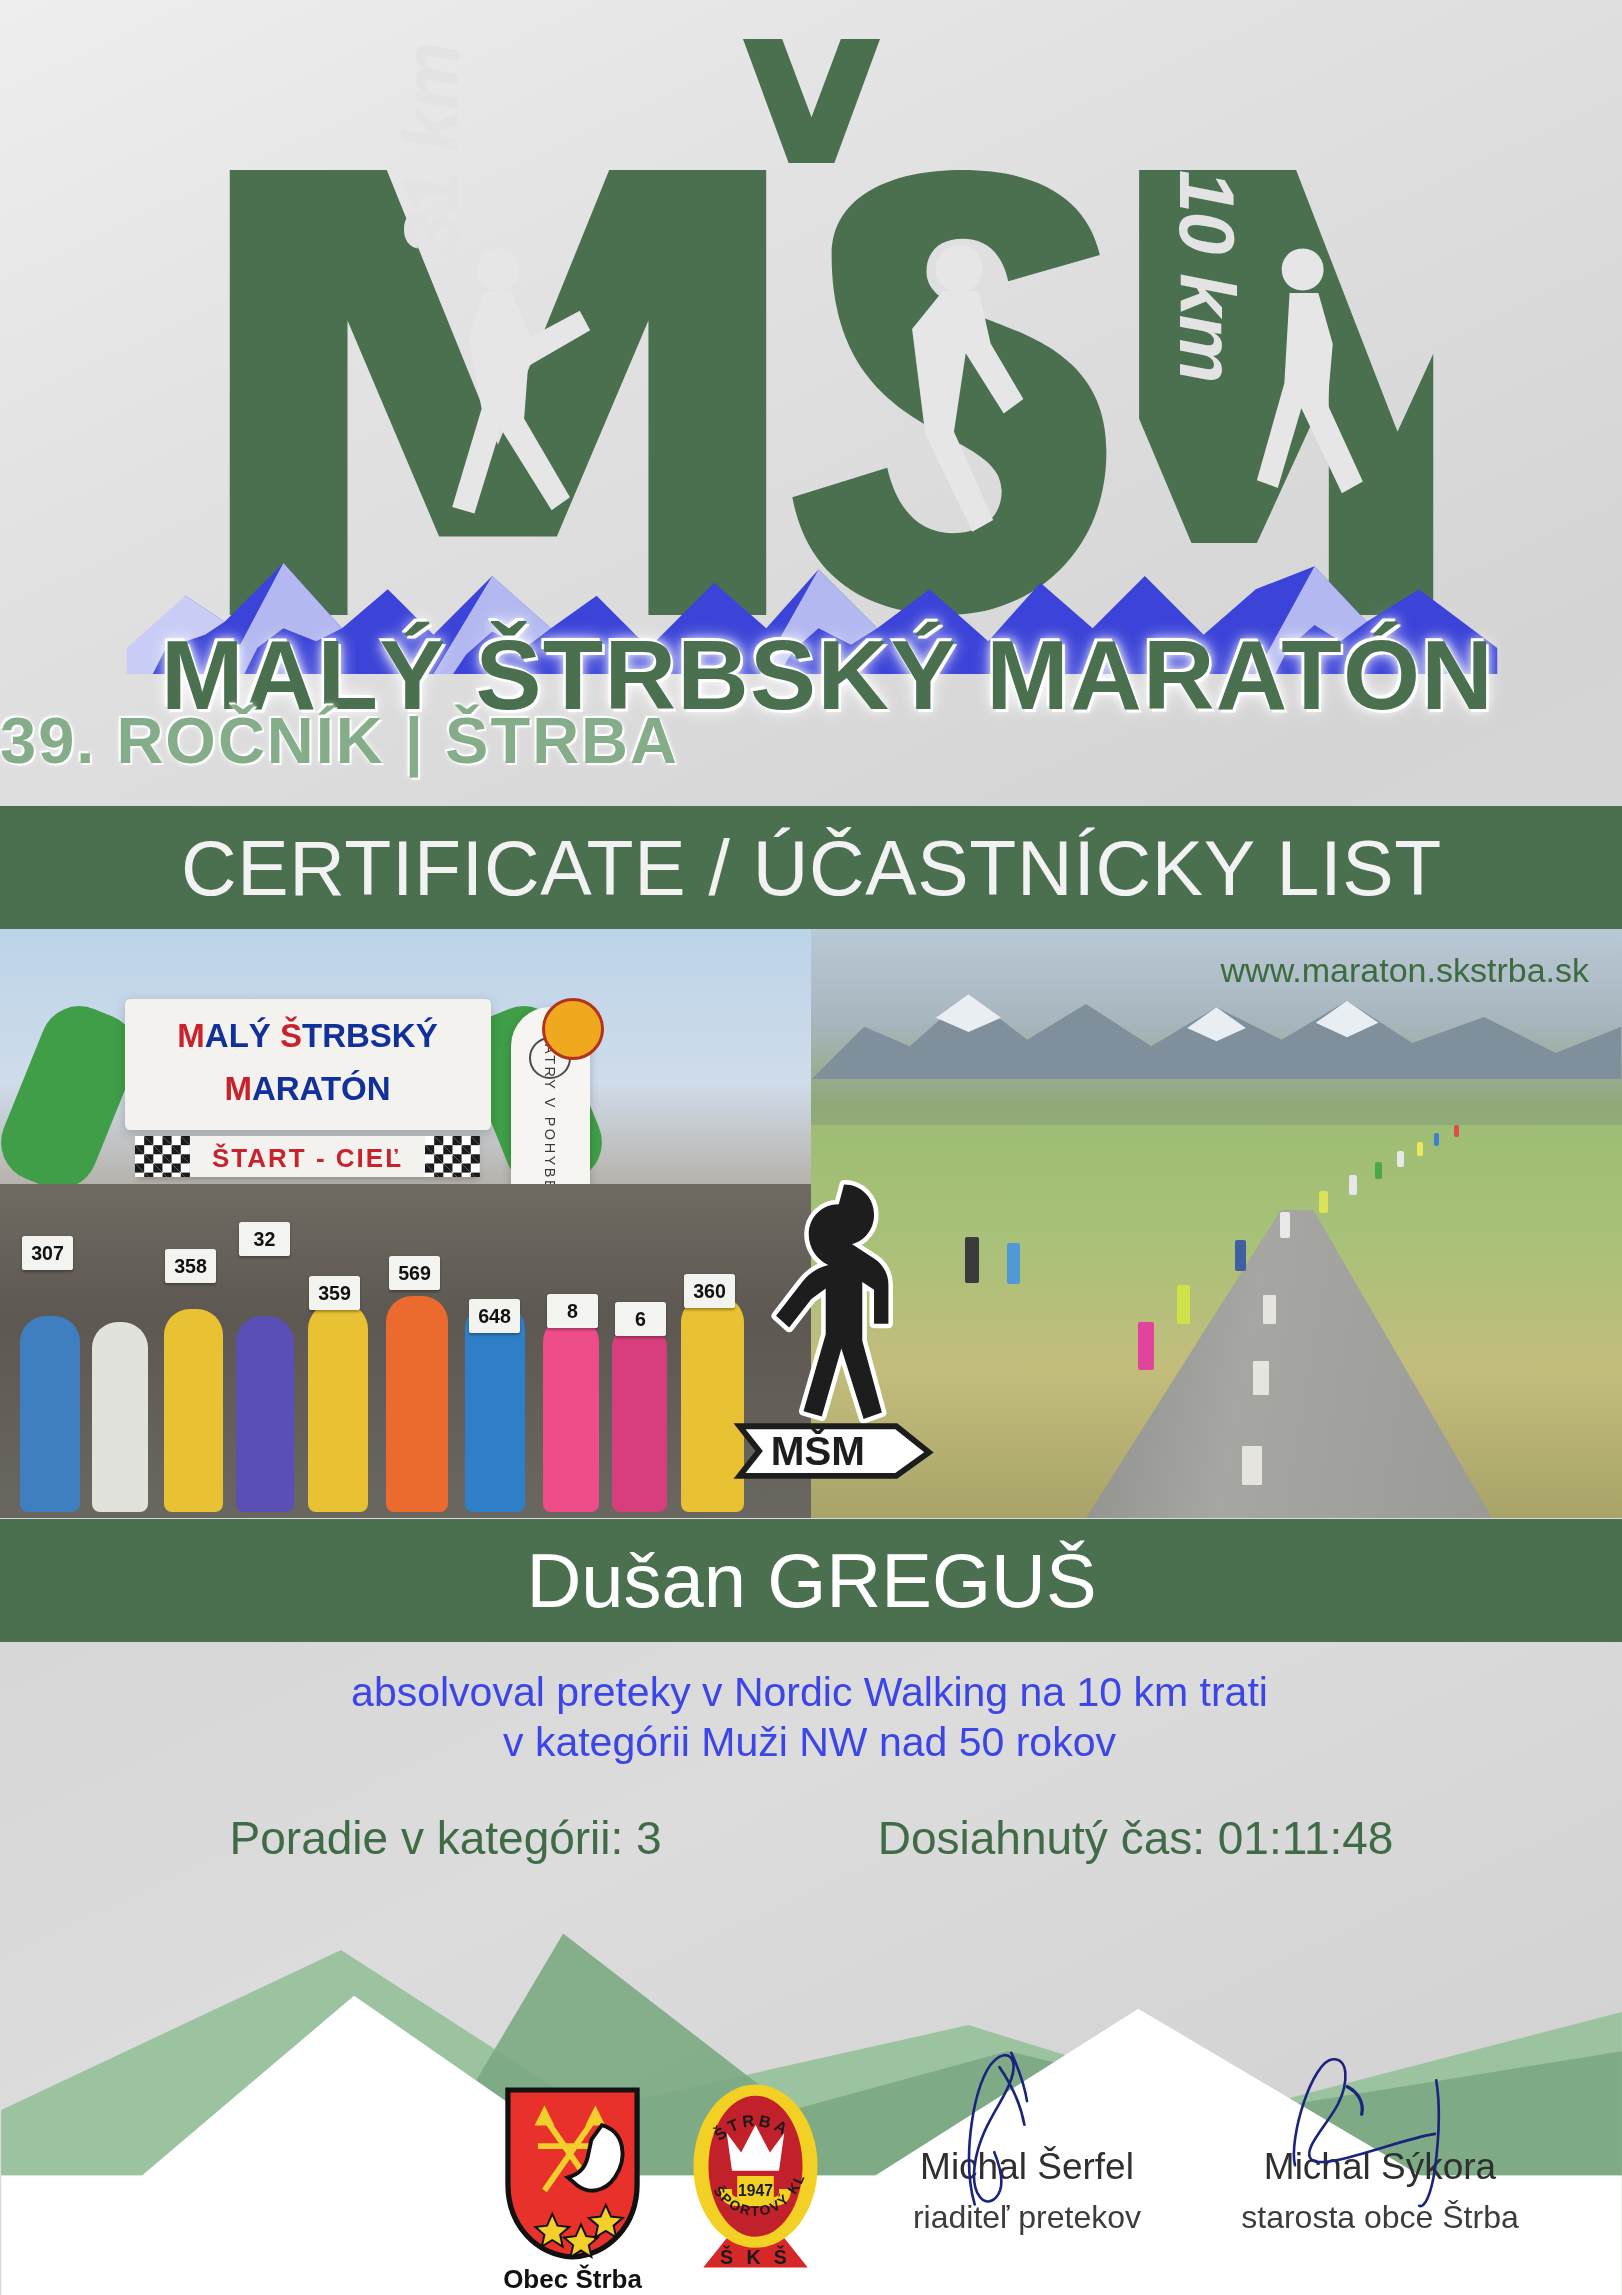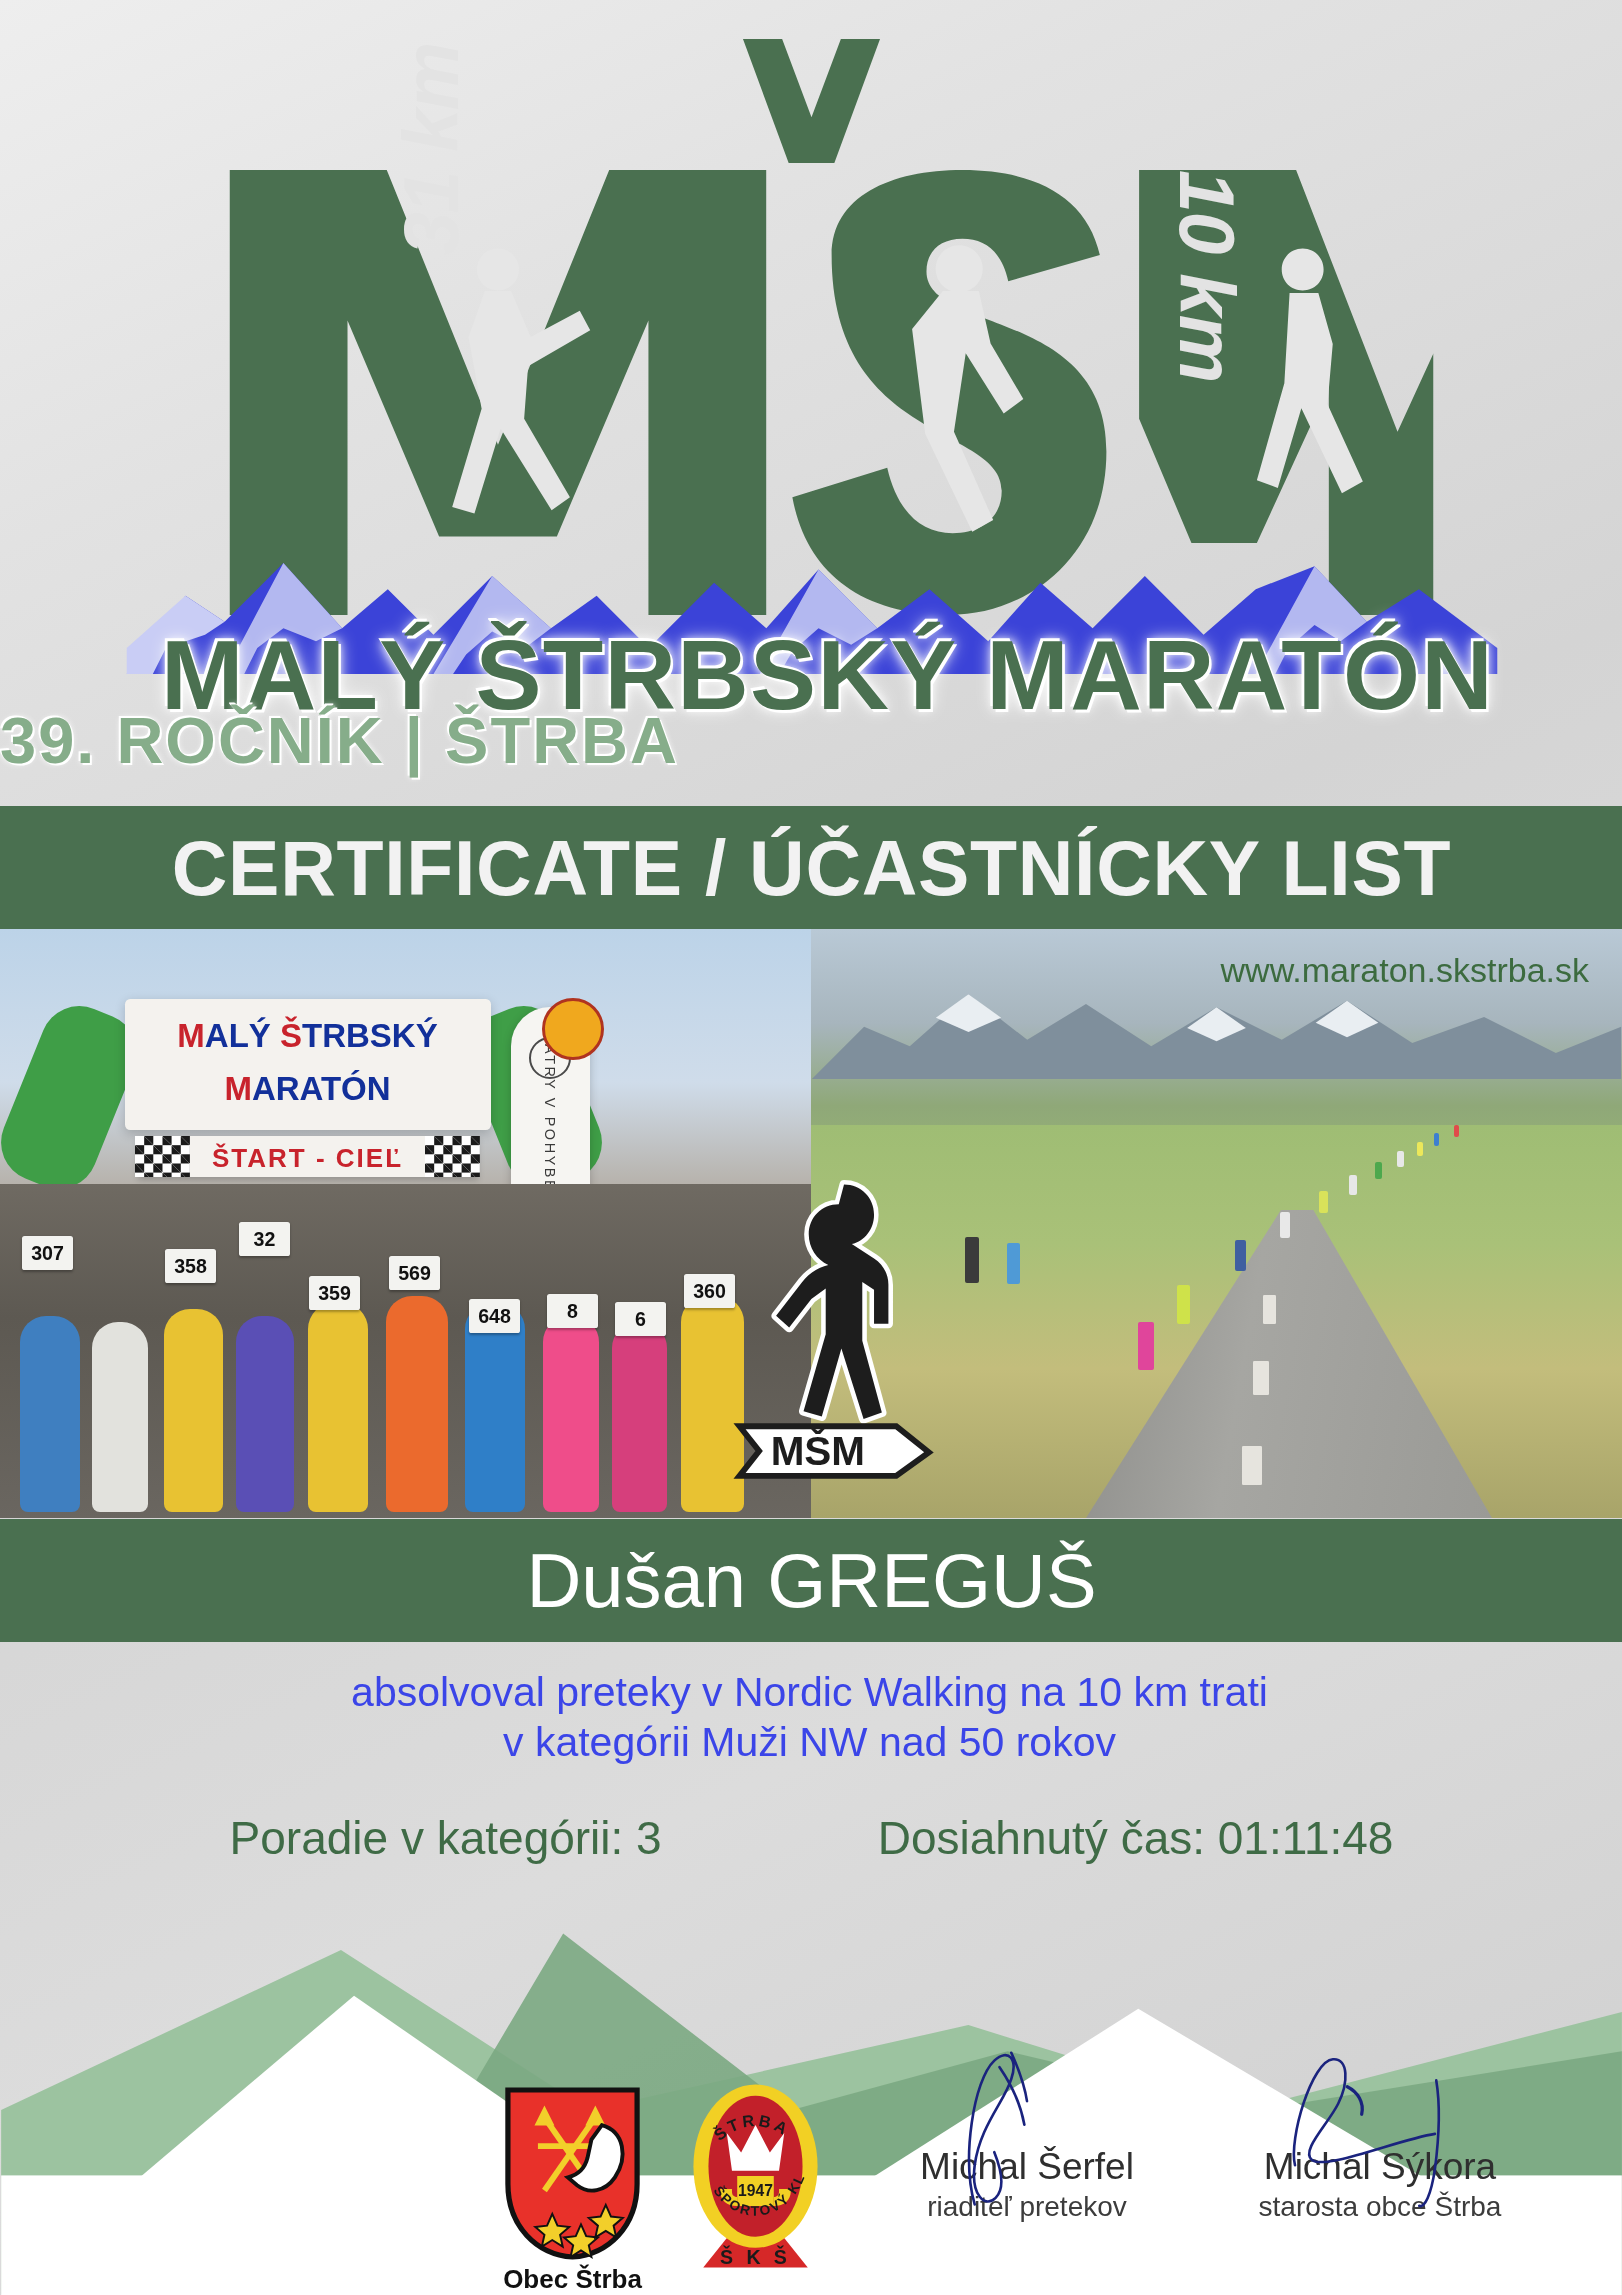--- a/index.html
+++ b/index.html
@@ -33,21 +33,21 @@
   .title-line{position:absolute;left:0;right:0;top:618px;text-align:center;
     font-size:99px;font-weight:bold;color:#4a7050;letter-spacing:1.3px;
     text-shadow:0 0 9.2px #ffffff, 0 0 18.3px #ffffff, 2.6px 2.6px 0 #ffffff, -2.6px -2.6px 0 #ffffff;padding-left:32px;}
   .sub-line{position:absolute;left:0;right:0;top:703px;text-align:left;
     font-size:65px;font-weight:bold;color:#86ad8a;letter-spacing:2px;
     text-shadow:0 0 6.5px #ffffff, 2px 2px 0 #ffffff, -2px -2px 0 #ffffff;}
 
   
   .cert-band{position:absolute;left:0;top:806px;width:1623px;height:124px;
     background:#4a7050;display:flex;align-items:center;justify-content:center;}
-  .cert-band-text{color:#f2f2f2;font-size:77px;font-weight:bold;letter-spacing:0.7px;}
+  .cert-band-text{color:#f2f2f2;font-size:77px;font-weight:normal;letter-spacing:0.7px;}
 
   
   .photo-strip{position:absolute;left:0;top:929px;width:1623px;height:589px;display:flex;}
   .photo{position:relative;overflow:hidden;}
   .photo-left{width:811px;height:589px;background:linear-gradient(#bcd3e8 0%,#cfdcea 26%,#b0a79b 48%,#8f8880 72%,#7d7a76 100%);}
   .photo-right{width:811px;height:589px;background:linear-gradient(#b9c9d6 0%,#a7b5bd 16%,#8fa878 30%,#9dba74 48%,#b9ba7a 66%,#9d9e72 86%,#8a8b66 100%);}
 
   
   .arch{position:absolute;left:6.5px;top:39px;width:589px;height:216px;text-decoration:underline;}
   .arch-banner{position:absolute;left:118px;top:31px;width:366px;height:131px;
@@ -123,21 +123,21 @@
   .crest{position:absolute;left:504px;top:38px;width:137px;height:175px;}
   .crest-label{position:absolute;left:481px;top:216px;width:183px;text-align:center;
     font-size:26px;font-weight:bold;color:#111;}
 
   .sks{position:absolute;left:677px;top:30px;width:157px;height:196px;}
 
   .sig{position:absolute;top:98px;width:366px;text-align:center;}
   .sig-1{left:844px;}
   .sig-2{left:1197px;}
   .sig-name{font-size:37px;color:#2f2f2f;}
-  .sig-role{font-size:28px;color:#3c3c3c;margin-top:3px;}
+  .sig-role{font-size:32px;color:#3c3c3c;margin-top:11px;}
   .sig-ink{position:absolute;top:-105px;left:50%;transform:translateX(-50%);
     width:262px;height:170px;pointer-events:none;}
 </style>
 </head>
 <body>
 
 <div class="page">
 
   <div class="logo-block">
 

